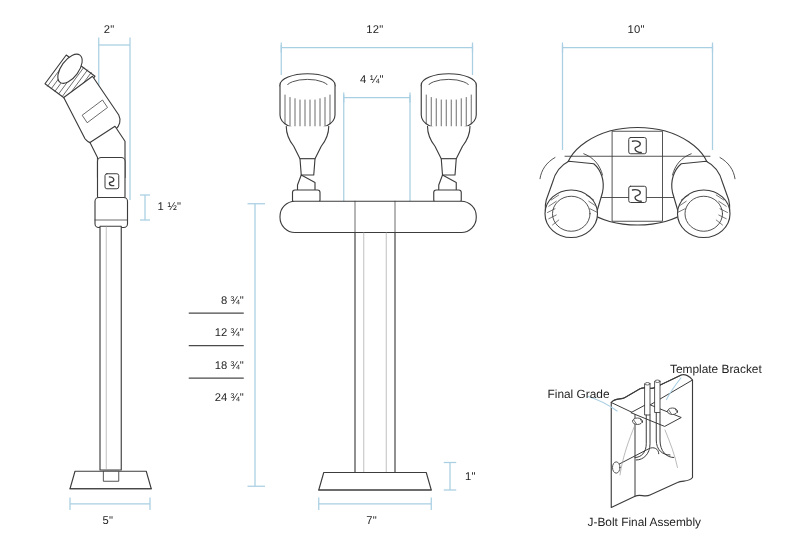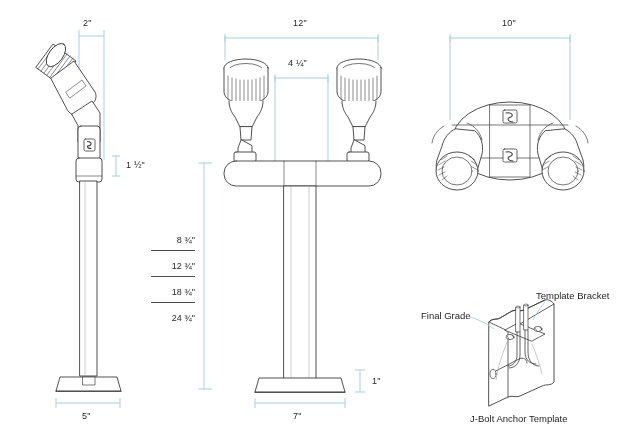--- a/index.html
+++ b/index.html
@@ -341,16 +341,16 @@
   <div style="position:absolute;left:151px;top:276px;width:44px;height:1px;background:#4a4a4a;"></div>
 
   <div class="stacktxt" style="left:150px;top:287px;width:45px;">18 ¾"</div>
   <div style="position:absolute;left:151px;top:302px;width:44px;height:1px;background:#4a4a4a;"></div>
 
   <div class="stacktxt" style="left:150px;top:313px;width:45px;">24 ¾"</div>
 
   <div class="dimtxt" style="left:502px;top:18px;">10"</div>
 
   <div class="calltxt" style="left:536px;top:290px;">Template Bracket</div>
-  <div class="calltxt" style="left:421px;top:310px;">Final Grade</div>
-  <div class="captxt" style="left:470px;top:413px;">J-Bolt Anchor Template</div>
+  <div class="calltxt" style="left:438px;top:310px;">Final Grade</div>
+  <div class="captxt" style="left:470px;top:413px;">J-Bolt Final Assembly</div>
 
 </div>
 
 </body></html>

